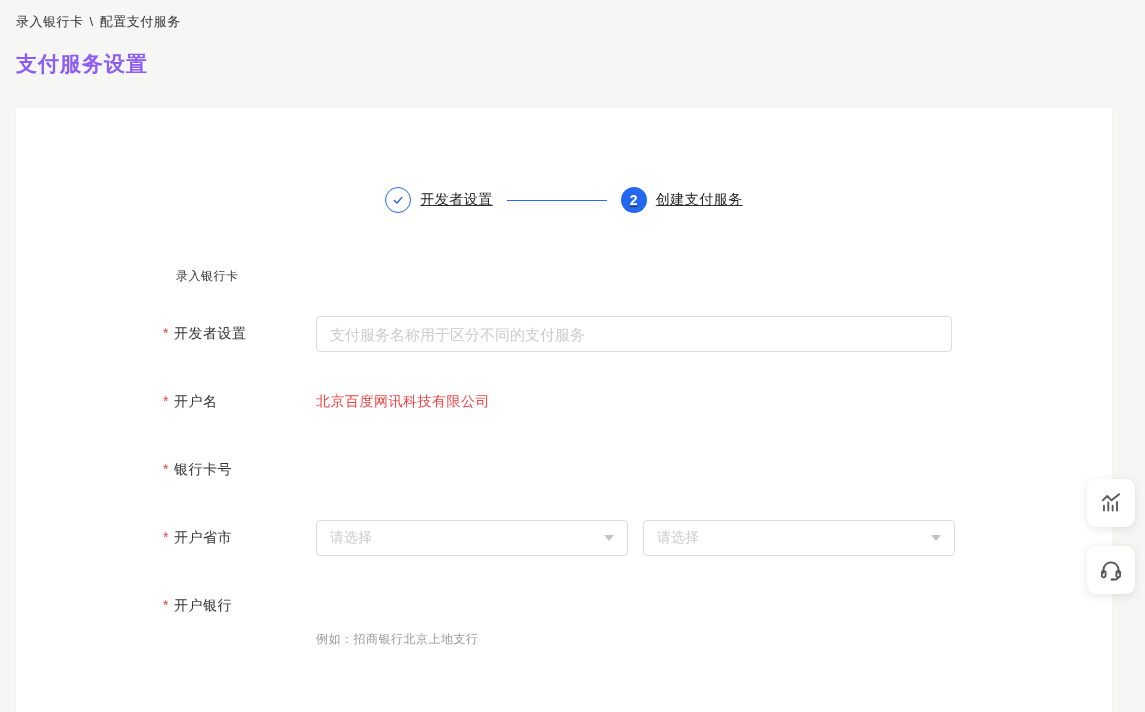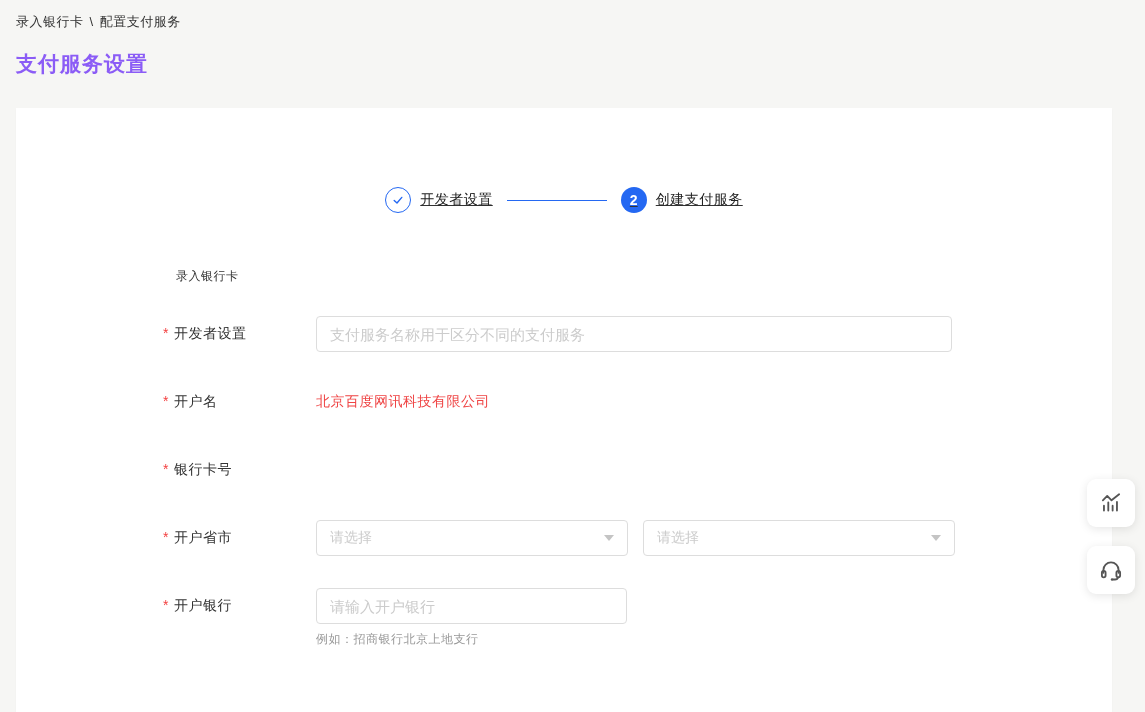--- a/index.html
+++ b/index.html
@@ -160,21 +160,20 @@
           <span class="caret"></span>
         </div>
       </div>
     </div>
 
 
     <div class="form-row has-hint">
       <div class="form-label">
         <span class="req">*</span><span>开户银行</span>
       </div>
-      <input class="text-input w-short" type="text" placeholder="请输入开户银行" style="">
     </div>
     <div class="field-hint">例如：招商银行北京上地支行</div>
 
   </div>
 </div>
 
 <div class="fab fab-analytics">
   <svg width="26" height="26" viewBox="0 0 24 24" fill="none" stroke="#555" stroke-width="1.7" stroke-linecap="round" stroke-linejoin="round">
     <polyline points="4.5,9.5 8.5,5.5 12.5,9.5 19.5,4"></polyline>
     <path d="M5.5 14.5 V19 M9.5 11.5 V19 M13.5 14.5 V19 M17.5 11 V19"></path>

